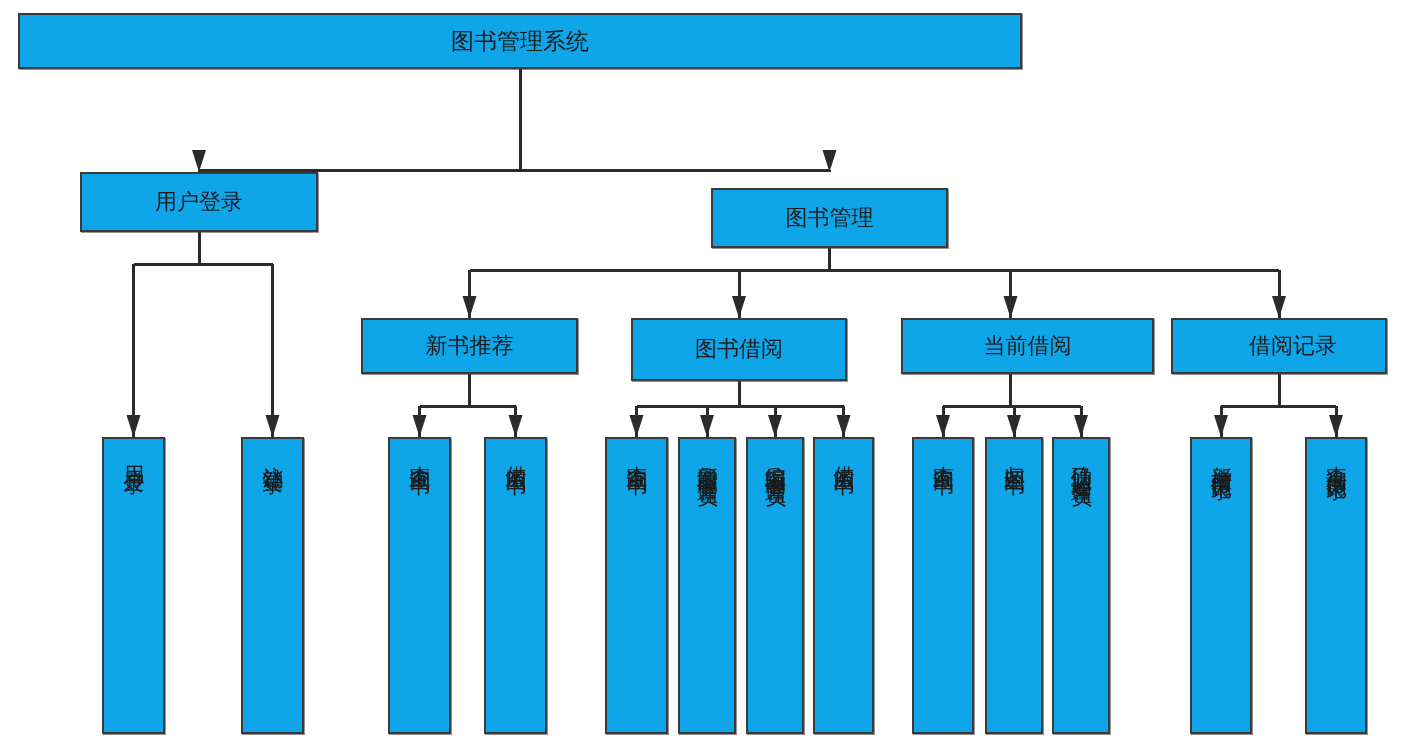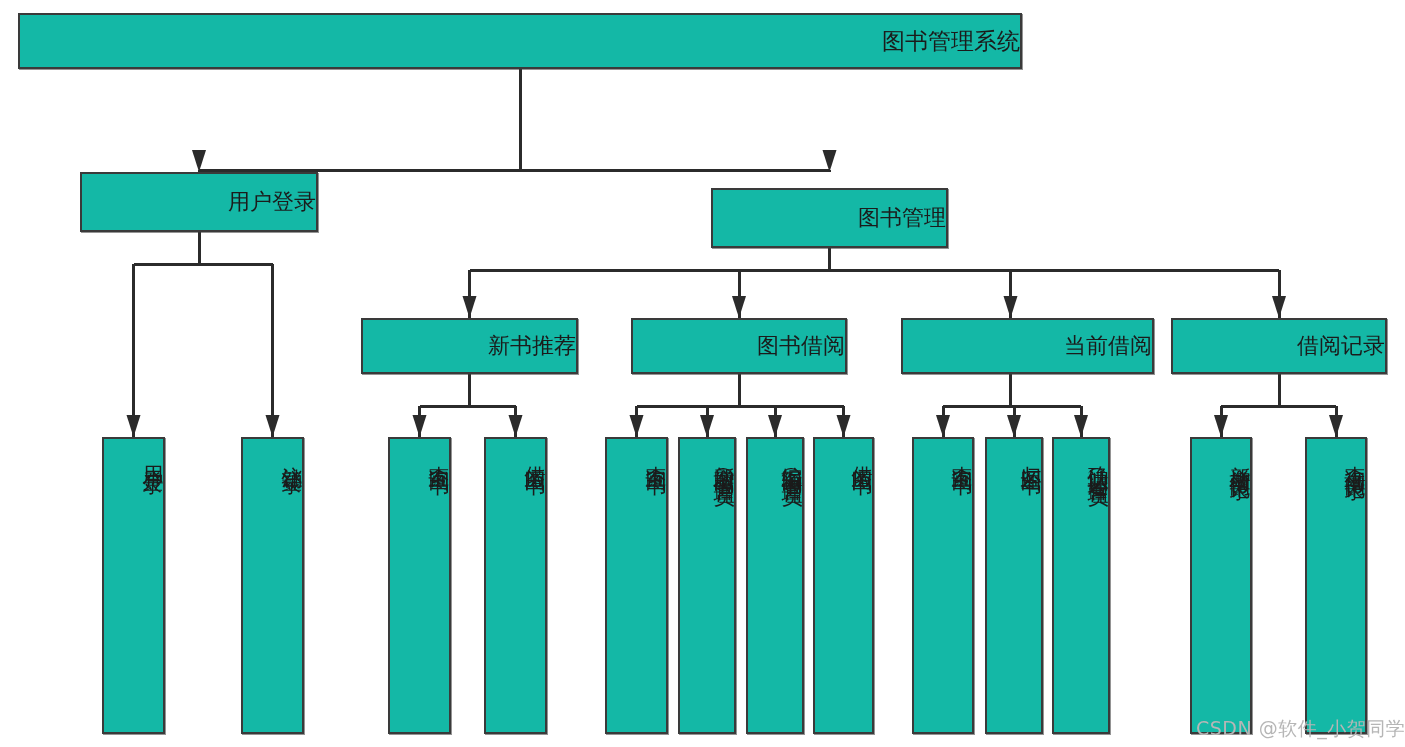--- a/index.html
+++ b/index.html
@@ -24,26 +24,26 @@
     position: absolute;
     left: 0;
     top: 0;
     width: 1405px;
     height: 747px;
     pointer-events: none;
   }
   .node {
     position: absolute;
     box-sizing: border-box;
-    background: #14b8a6;
+    background: #0ea5e9;
     border: 2px solid #3a3a3a;
     box-shadow: 1px 1px 0 rgba(60,60,60,0.55);
     display: flex;
     align-items: center;
-    justify-content: flex-end;
+    justify-content: center;
     color: #1b1b1b;
   }
   .node-label {
     display: block;
     text-align: center;
     line-height: 1.22;
     white-space: nowrap;
   }
   .node.horizontal .node-label {
     font-size: 22px;
@@ -139,21 +139,21 @@
       </div>
       <div class="node horizontal" style="left: 80px; top: 172px; width: 238px; height: 60px;">
         <span class="node-label">用户登录</span>
       </div>
       <div class="node horizontal" style="left: 711px; top: 172px; width: 237px; height: 60px; margin-top: 16px;">
         <span class="node-label">图书管理</span>
       </div>
       <div class="node horizontal" style="left: 361px; top: 318px; width: 217px; height: 56px;">
         <span class="node-label">新书推荐</span>
       </div>
-      <div class="node horizontal" style="left: 631px; top: 318px; width: 216px; height: 56px;">
+      <div class="node horizontal" style="left: 631px; top: 318px; width: 216px; height: 63px;">
         <span class="node-label">图书借阅</span>
       </div>
       <div class="node horizontal" style="left: 901px; top: 318px; width: 253px; height: 56px;">
         <span class="node-label">当前借阅</span>
       </div>
       <div class="node horizontal" style="left: 1171px; top: 318px; width: 216px; height: 56px; padding-left: 28px;">
         <span class="node-label">借阅记录</span>
       </div>
       <div class="node vertical" style="left: 102px; top: 437px; width: 63px; height: 297px;">
         <span class="node-label">用户登录</span>
@@ -189,15 +189,14 @@
         <span class="node-label">确认归还（管理员）</span>
       </div>
       <div class="node vertical" style="left: 1190px; top: 437px; width: 62px; height: 297px;">
         <span class="node-label">新增借阅记录</span>
       </div>
       <div class="node vertical" style="left: 1305px; top: 437px; width: 62px; height: 297px;">
         <span class="node-label">查询借阅记录</span>
       </div>
     </div>
 
-  <div class="watermark" style="left: 1196px; top: 716px;">CSDN @软件_小贺同学</div>
 
 </div>
 
 </body></html>

